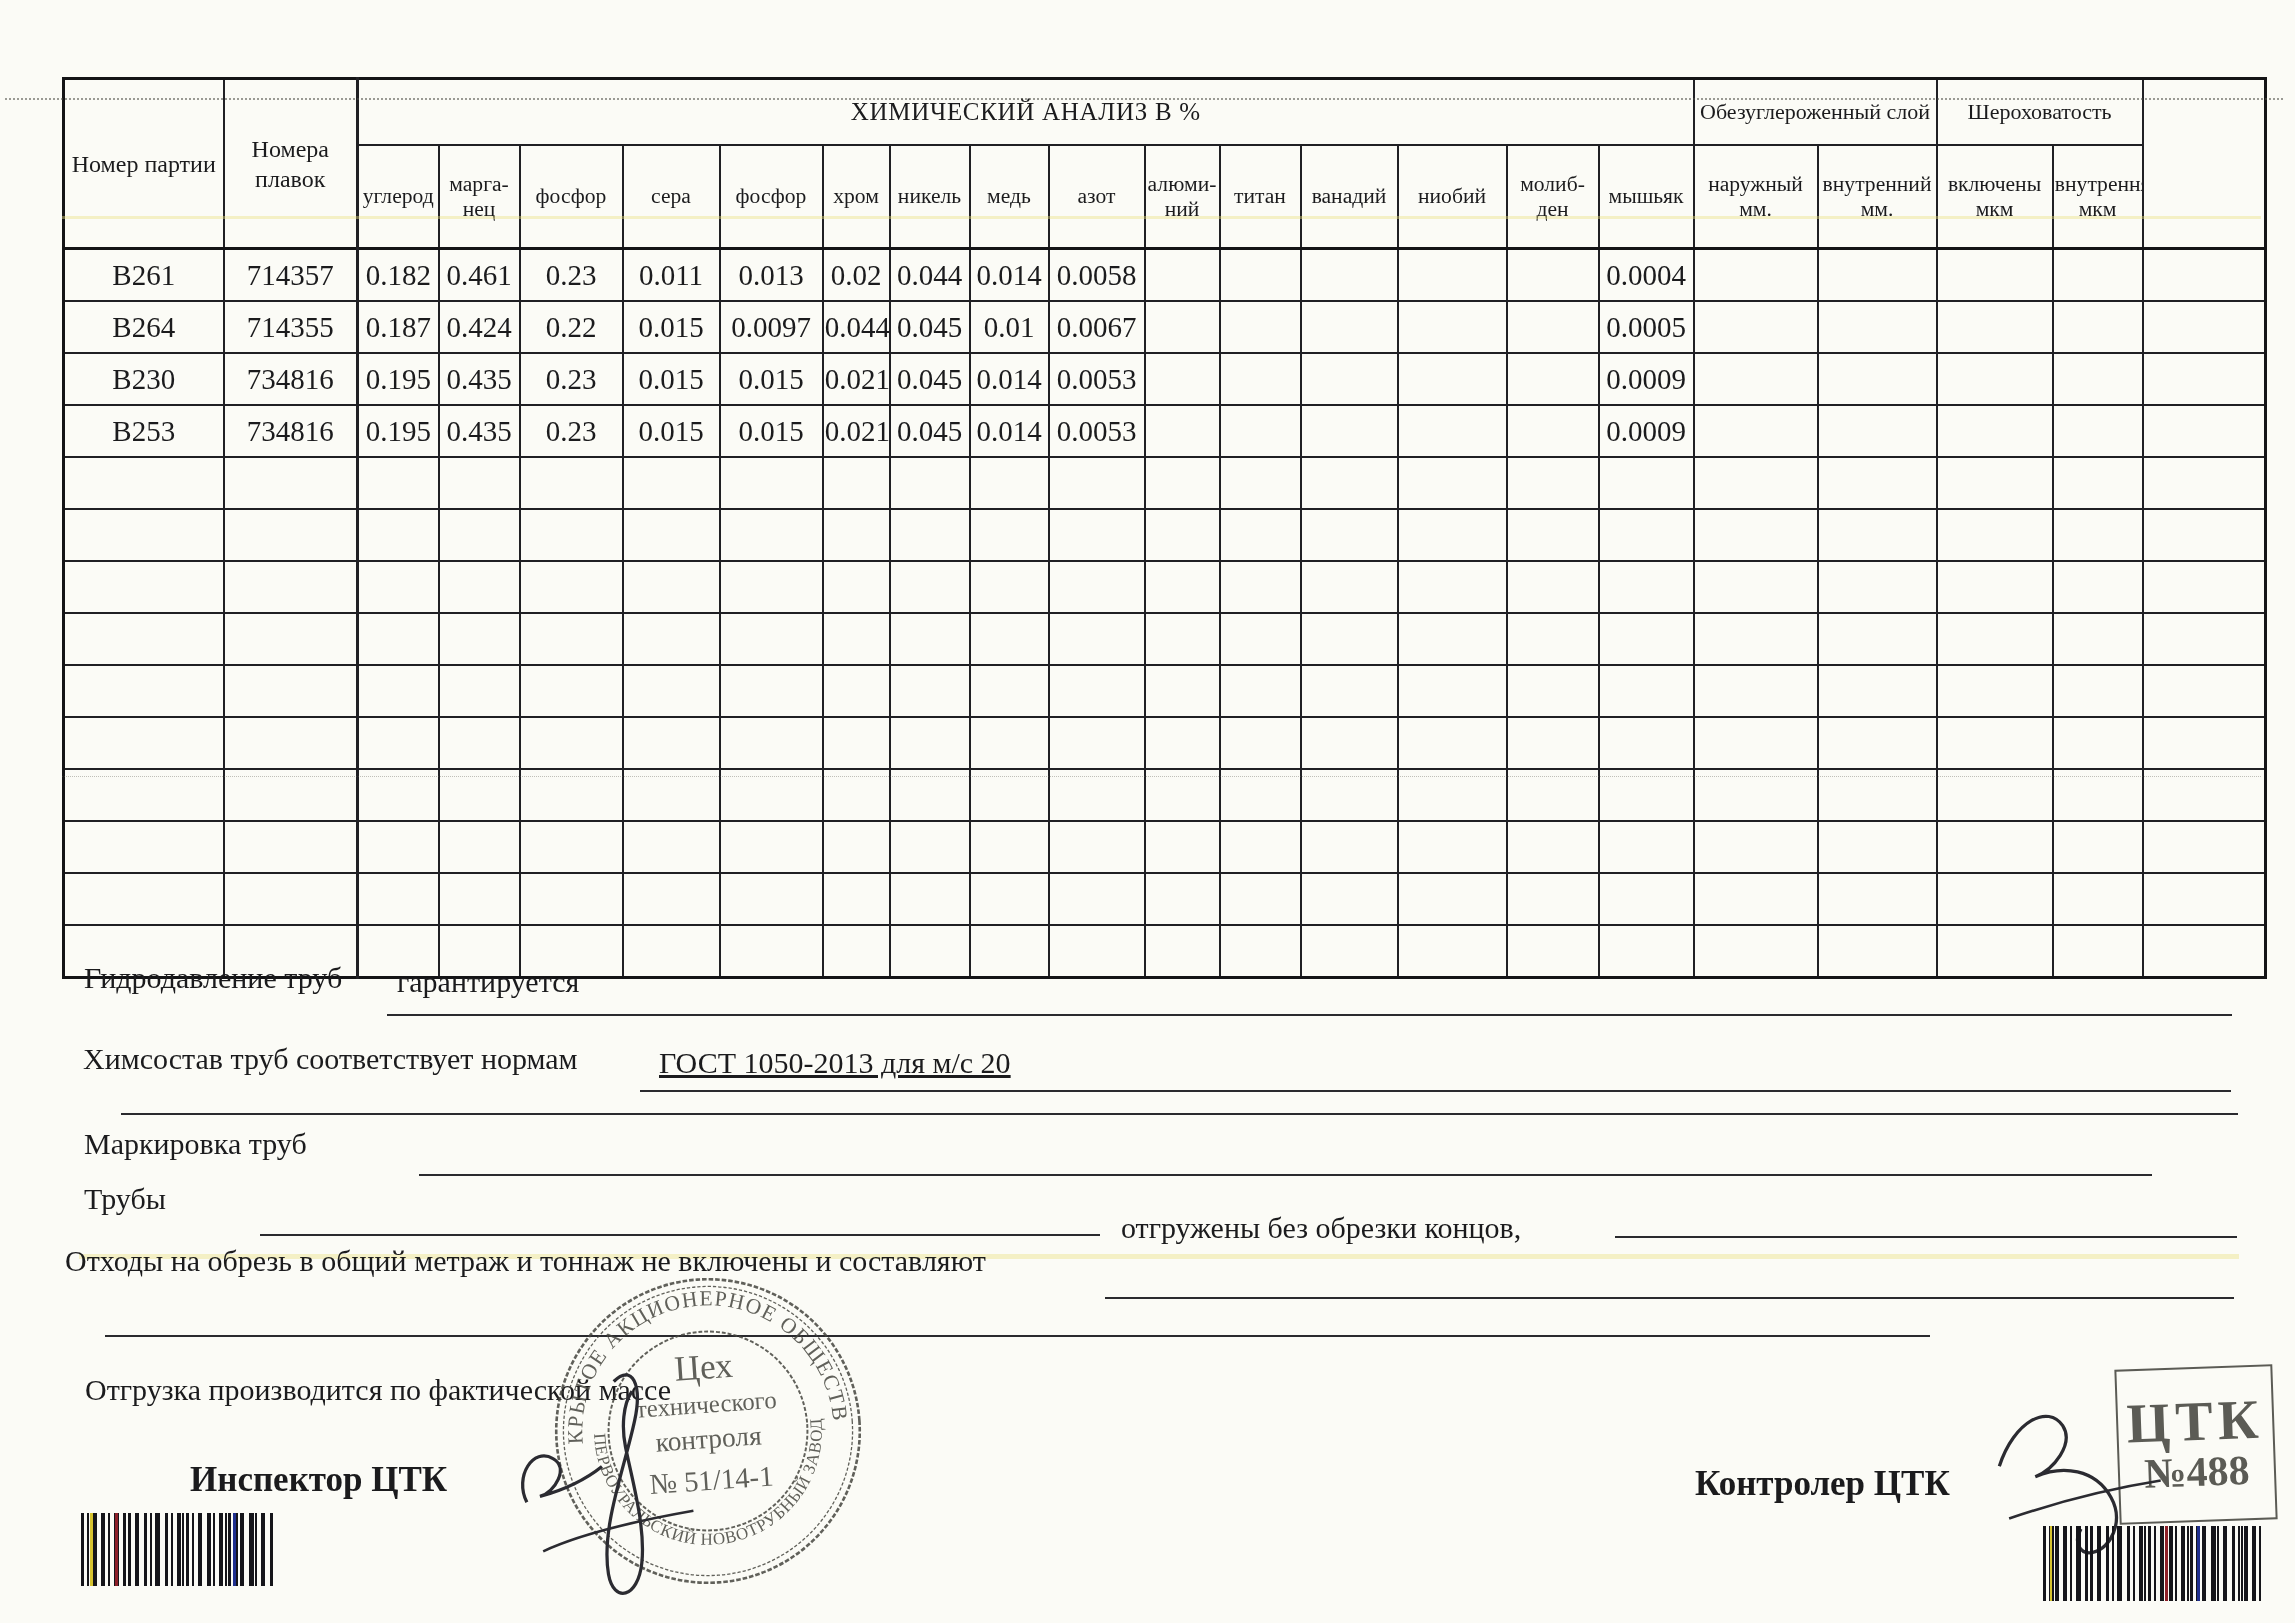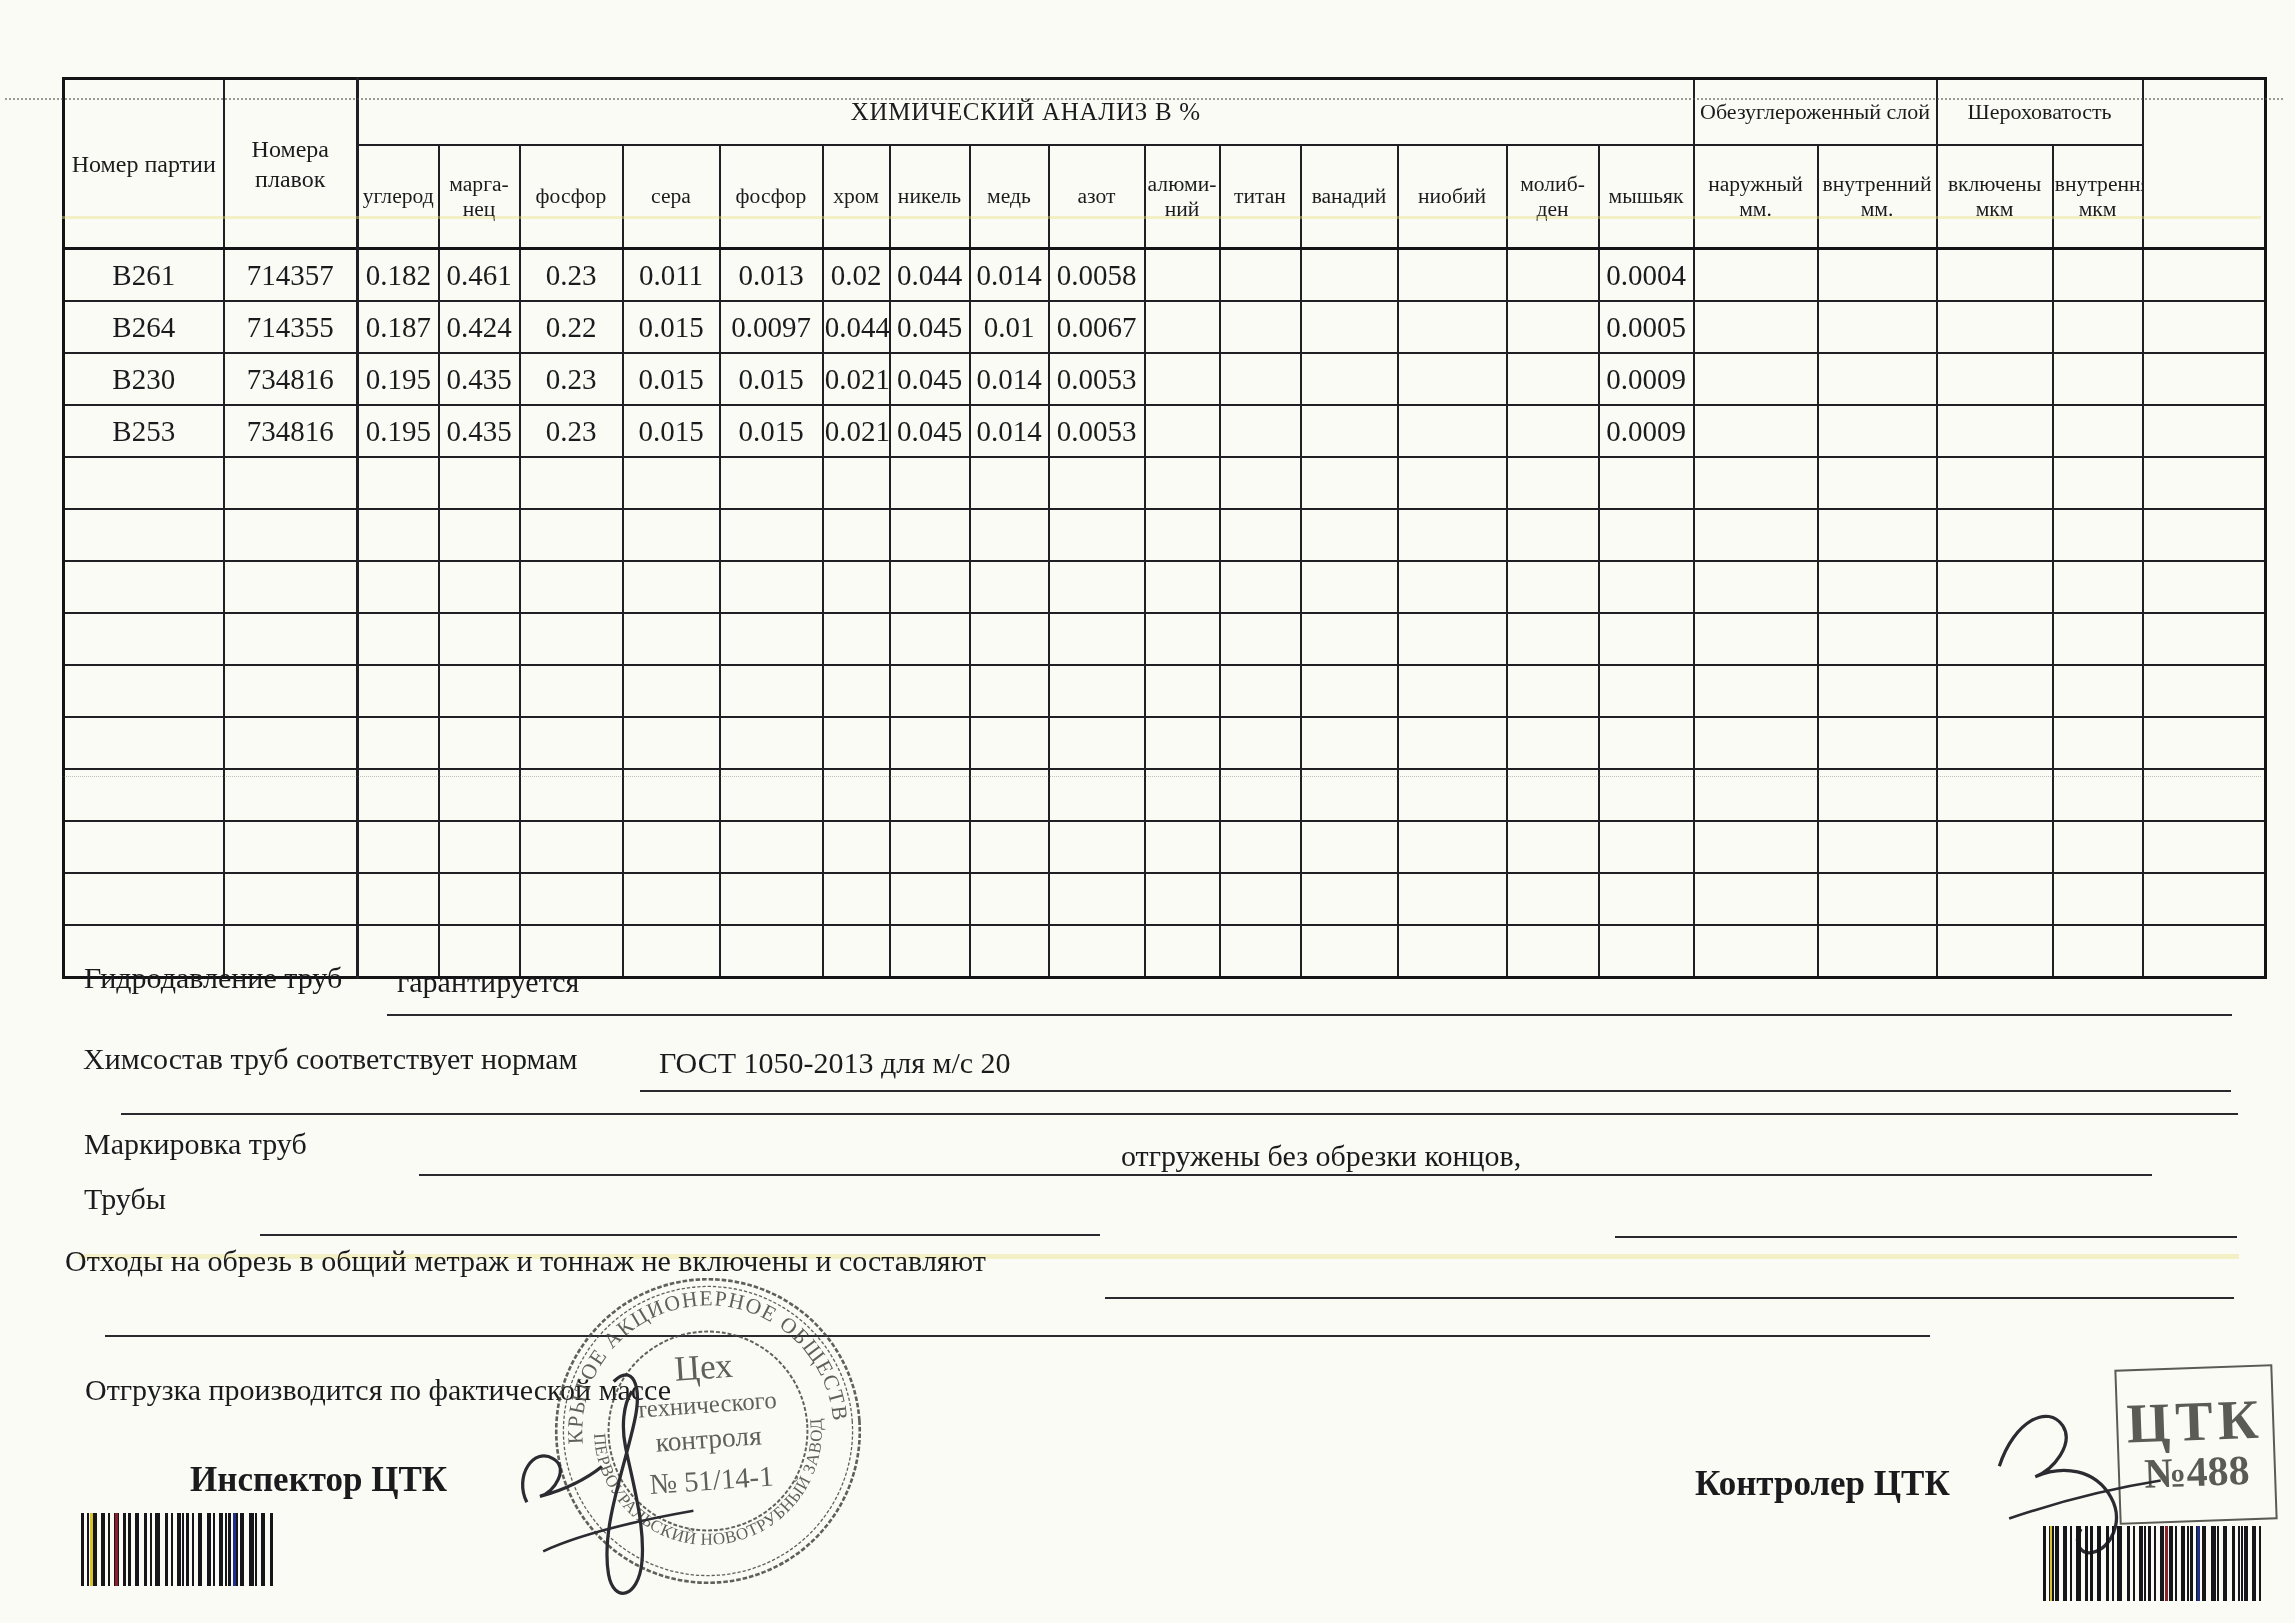--- a/index.html
+++ b/index.html
@@ -452,31 +452,31 @@
   <div class="dotline" style="left:5.2px;top:98px;width:2278px;"></div>
   <div class="yline" style="left:62px;top:216px;width:2199px;height:2.6px;"></div>
   <div class="dotline2" style="left:62px;top:776px;width:2199px;"></div>
   <div class="yline" style="left:79px;top:1254px;width:2160px;height:5.2px;"></div>
 
   <div class="txt" style="left:84px;top:961px;">Гидродавление труб</div>
   <div class="txt" style="left:397px;top:965px;">гарантируется</div>
   <div class="uline" style="left:387px;top:1014px;width:1845px;"></div>
 
   <div class="txt" style="left:83px;top:1042px;">Химсостав труб соответствует нормам</div>
-  <div class="txt" style="left:659px;top:1046px;">ГОСТ 1050-2013 для м/с 20</div>
+  <div class="txt" style="left:659px;top:1046px;text-decoration:underline;">ГОСТ 1050-2013 для м/с 20</div>
   <div class="uline" style="left:640px;top:1090px;width:1591px;"></div>
 
   <div class="uline" style="left:121px;top:1113px;width:2117px;"></div>
 
   <div class="txt" style="left:84px;top:1127px;">Маркировка труб</div>
   <div class="uline" style="left:419px;top:1174px;width:1733px;"></div>
 
   <div class="txt" style="left:84px;top:1182px;">Трубы</div>
   <div class="uline" style="left:260px;top:1234px;width:840px;"></div>
-  <div class="txt" style="left:1121px;top:1139px;">отгружены без обрезки концов,</div>
+  <div class="txt" style="left:1121px;top:1211px;">отгружены без обрезки концов,</div>
   <div class="uline" style="left:1615px;top:1236px;width:622px;"></div>
 
   <div class="txt" style="left:65px;top:1244px;">Отходы на обрезь в общий метраж и тоннаж не включены и составляют</div>
   <div class="uline" style="left:1105px;top:1297px;width:1129px;"></div>
 
   <div class="uline" style="left:105px;top:1335px;width:1825px;"></div>
 
   <div class="txt" style="left:85px;top:1373px;">Отгрузка производится по фактической массе</div>
 
   <div class="lbl-big" style="left:190px;top:1460px;">Инспектор ЦТК</div>

